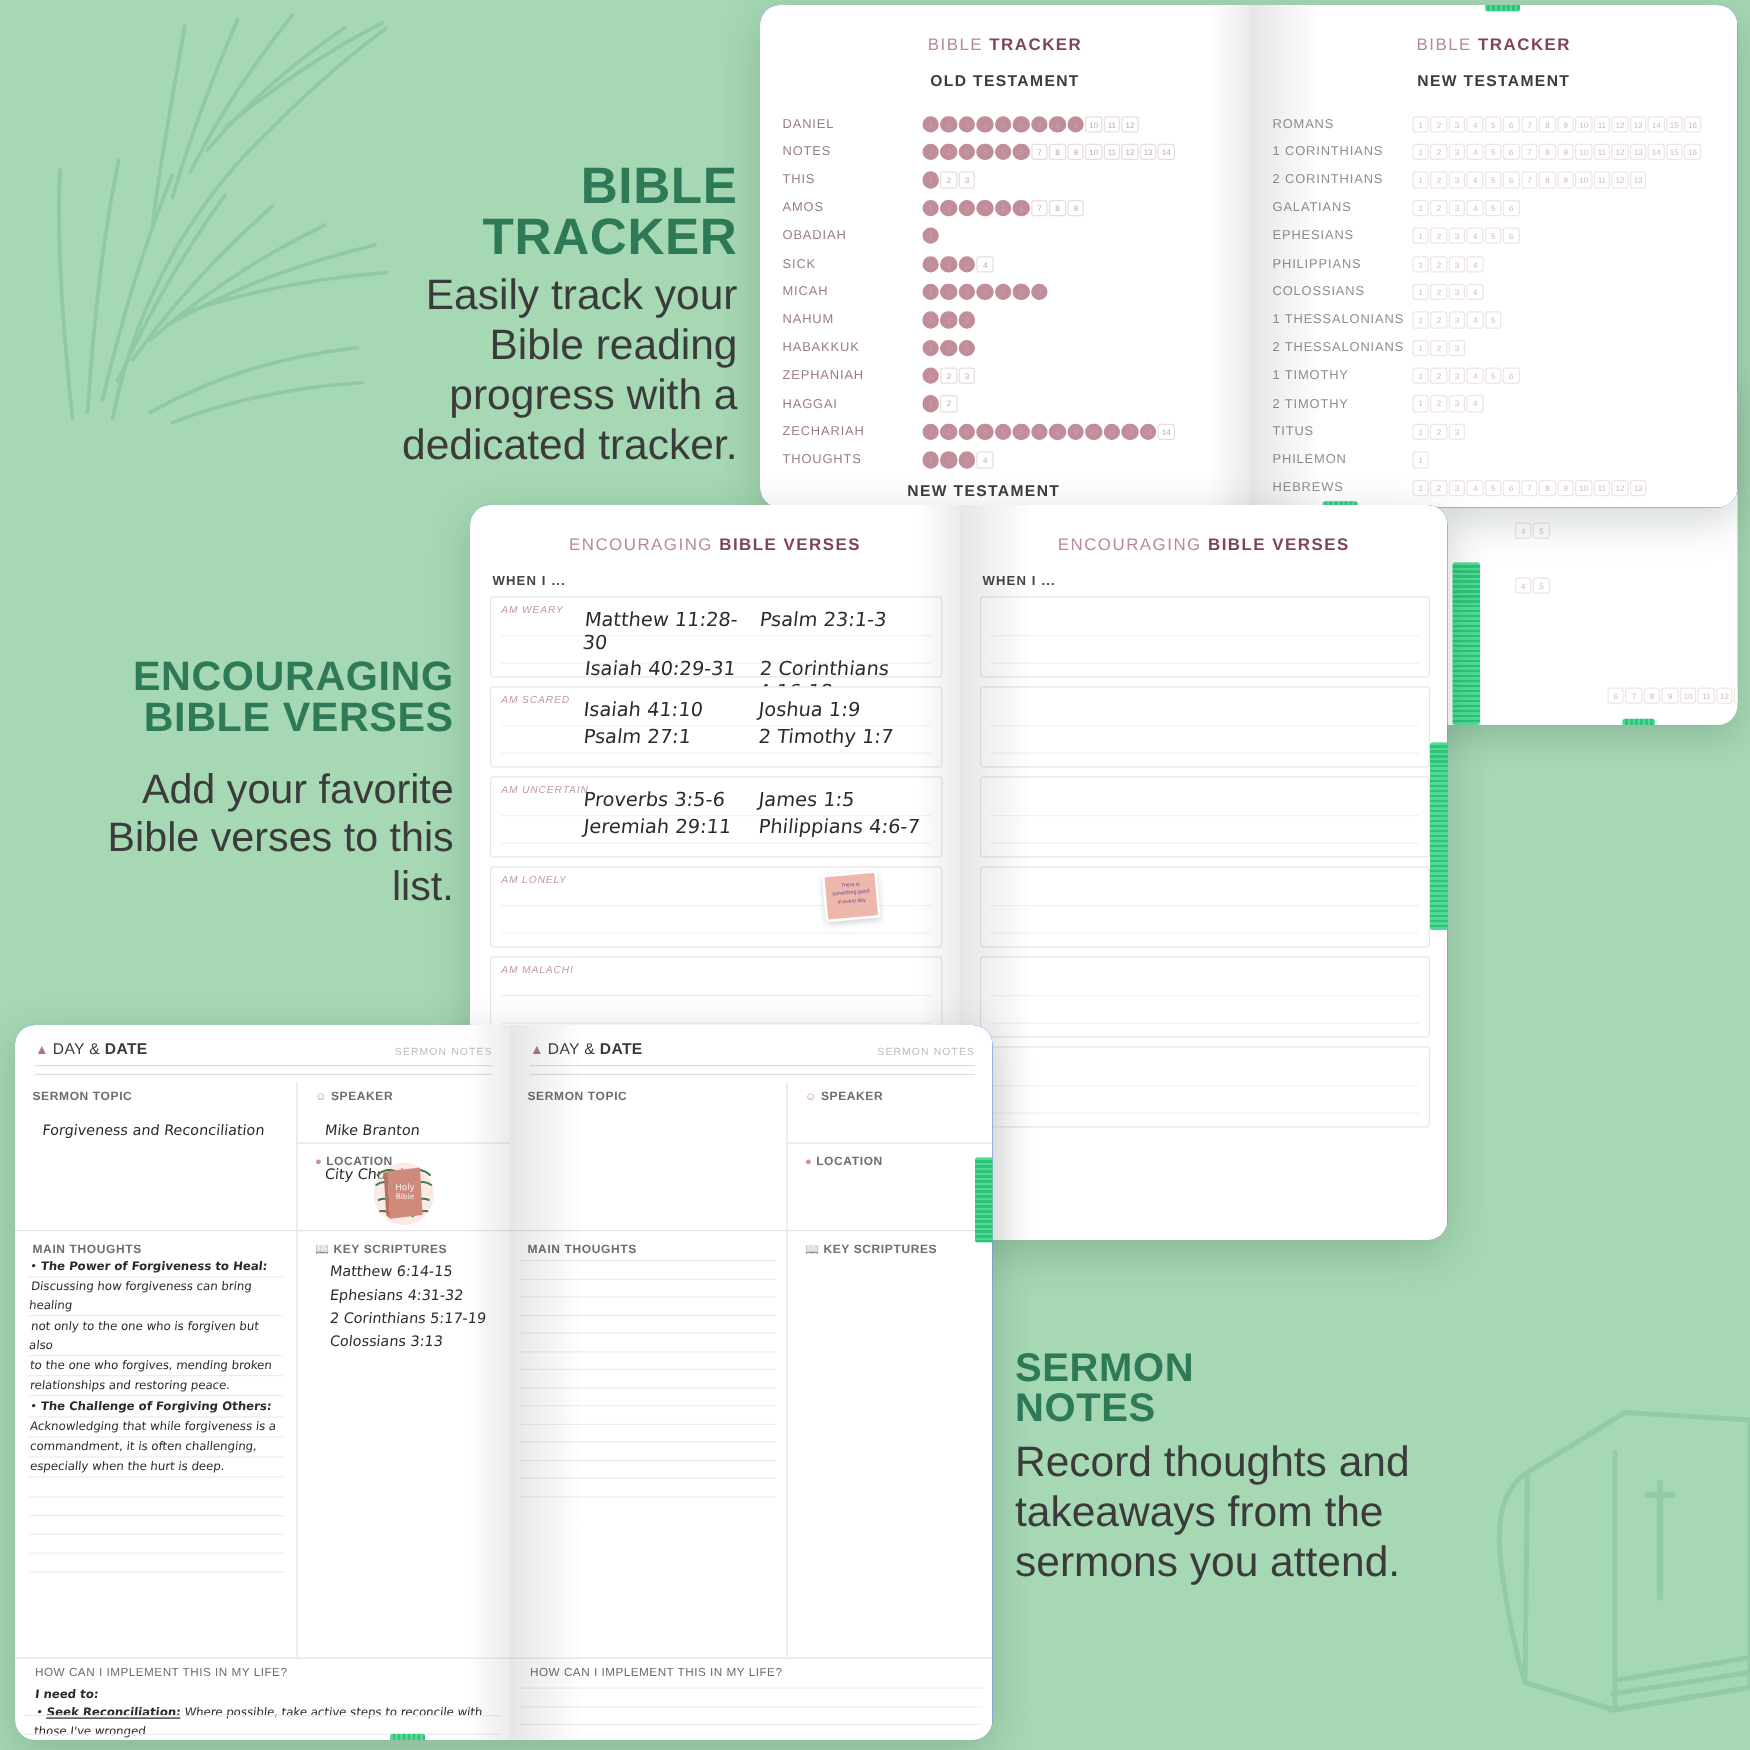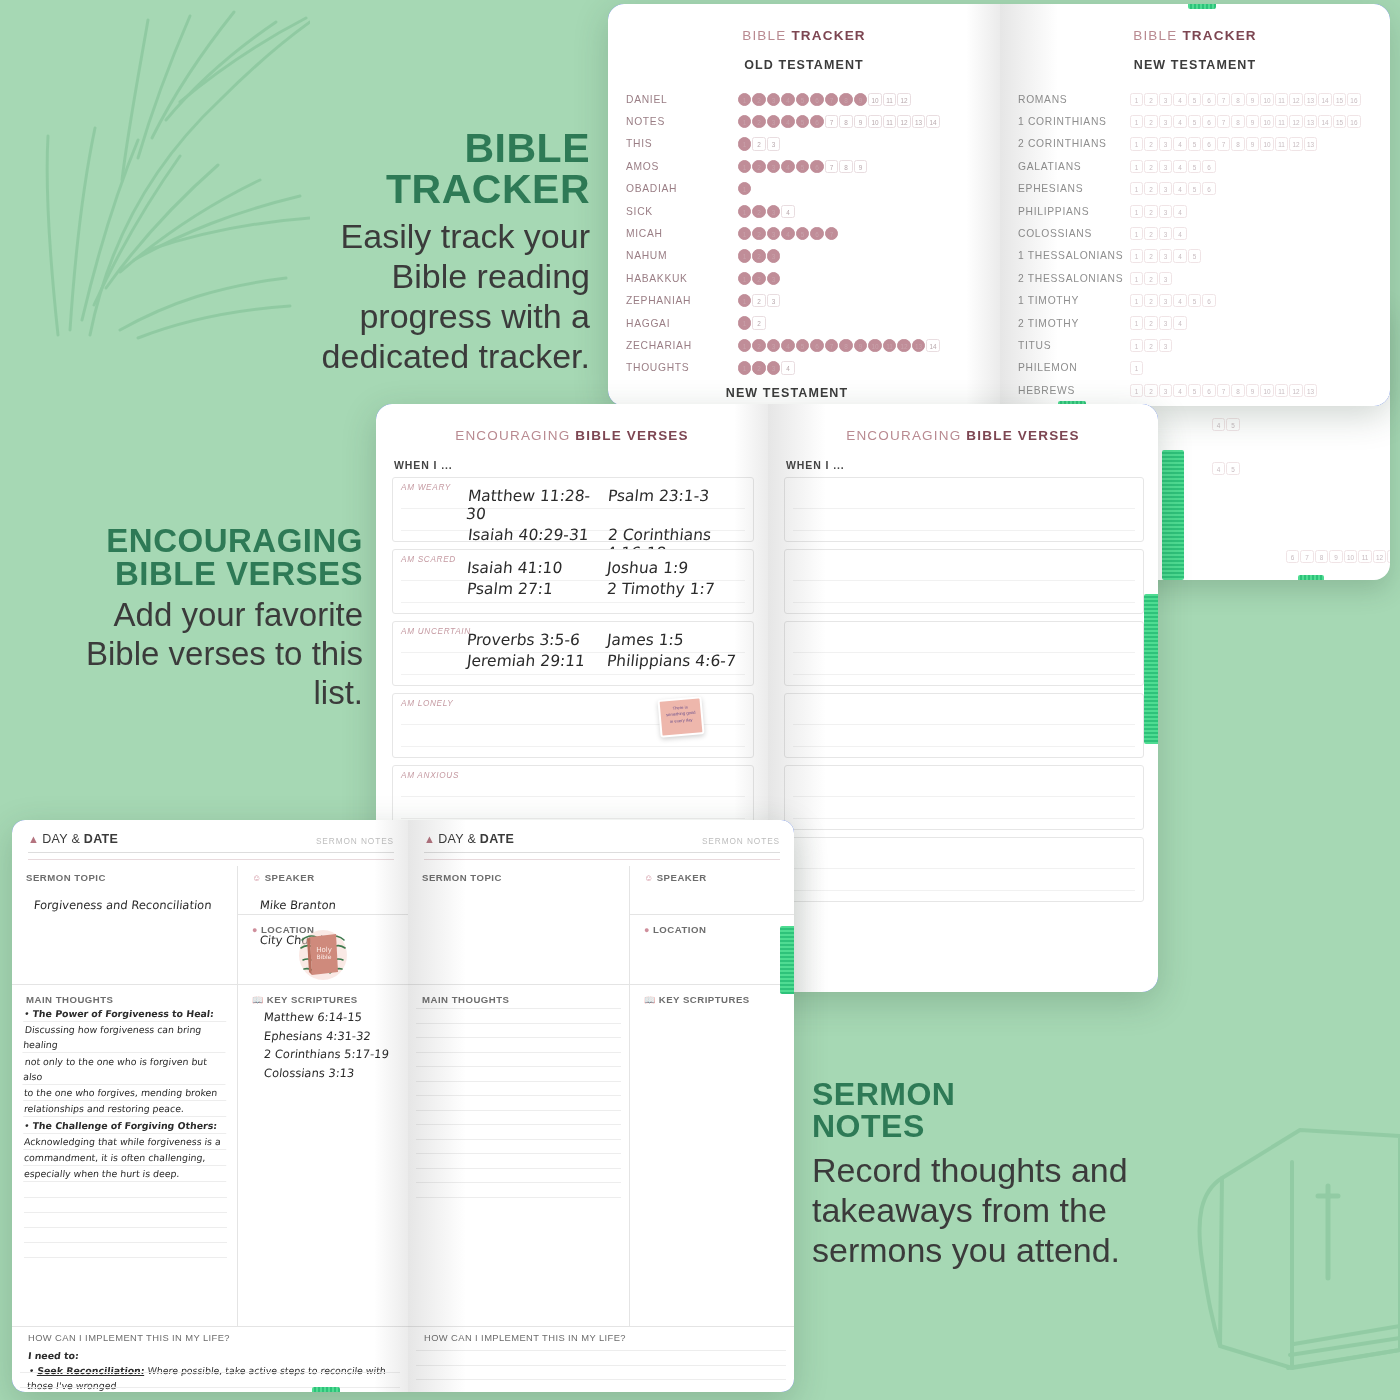--- a/index.html
+++ b/index.html
@@ -26,21 +26,21 @@
   .promo .sub {
     color: #3b3b3b; line-height: 1.18; font-weight: 400;
   }
 
   #promo-tracker { left: 270px; top: 128px; width: 320px; }
   #promo-tracker .ttl { font-size: 41px; }
   #promo-tracker .sub { font-size: 34px; margin-top: 6px; }
 
   #promo-verses { left: 55px; top: 524px; width: 308px; }
   #promo-verses .ttl { font-size: 33px; }
-  #promo-verses .sub { font-size: 33px; margin-top: 6px; }
+  #promo-verses .sub { font-size: 33px; margin-top: 22px; }
 
   #promo-sermon { left: 812px; top: 1078px; width: 330px; text-align: left; }
   #promo-sermon .ttl { font-size: 32px; }
   #promo-sermon .sub { font-size: 34px; margin-top: 8px; }
 
   
   .spread {
     position: absolute;
     background: #1d4ed8;
     border-radius: 16px;
@@ -160,21 +160,21 @@
   .sticky {
     position:absolute; right:50px; top:4px; width:44px; height:38px;
     background:#eeb7ac; border:2px solid #fff; border-radius:3px;
     transform: rotate(-5deg);
     box-shadow:0 2px 5px rgba(0,0,0,.18);
     font-size:4.2px; color:#6a4f8c; text-align:center;
     padding:5px 3px 0 3px; line-height:1.5;
   }
 
   
-  #sermon-spread { left: 12px; top: 820px; width: 782px; height: 572px; border-radius: 13px; }
+  #sermon-spread { left: 12px; top: 820px; width: 782px; height: 572px; }
   #sermon-left { left:0; width:396px; }
   #sermon-right { left:396px; width:386px; }
 
   .sn-head {
     display:flex; align-items:flex-end; justify-content:space-between;
     padding: 12px 14px 4px 16px;
   }
   .sn-daydate { font-size:12.5px; color:#3a3a3a; letter-spacing:.3px; }
   .sn-daydate b { font-weight:700; }
   .sn-flag { color:#b4737f; font-size:11px; margin-right:3px; }
@@ -698,21 +698,21 @@
           <div class="ruled2"></div>
           <div class="vgrid">
             <div class="vitem"></div>
             <div class="vitem"></div>
             <div class="vitem"></div>
             <div class="vitem"></div>
           </div>
           <div class="sticky">There is something good in every day</div>
         </div>
         <div class="vbox">
-          <div class="vlabel">AM ANXIOUS</div>
+          <div class="vlabel">AM MALACHI</div>
           <div class="ruled"></div>
           <div class="ruled2"></div>
           <div class="vgrid">
             <div class="vitem"></div>
             <div class="vitem"></div>
             <div class="vitem"></div>
             <div class="vitem"></div>
           </div>
         </div>
         <div class="vbox">

